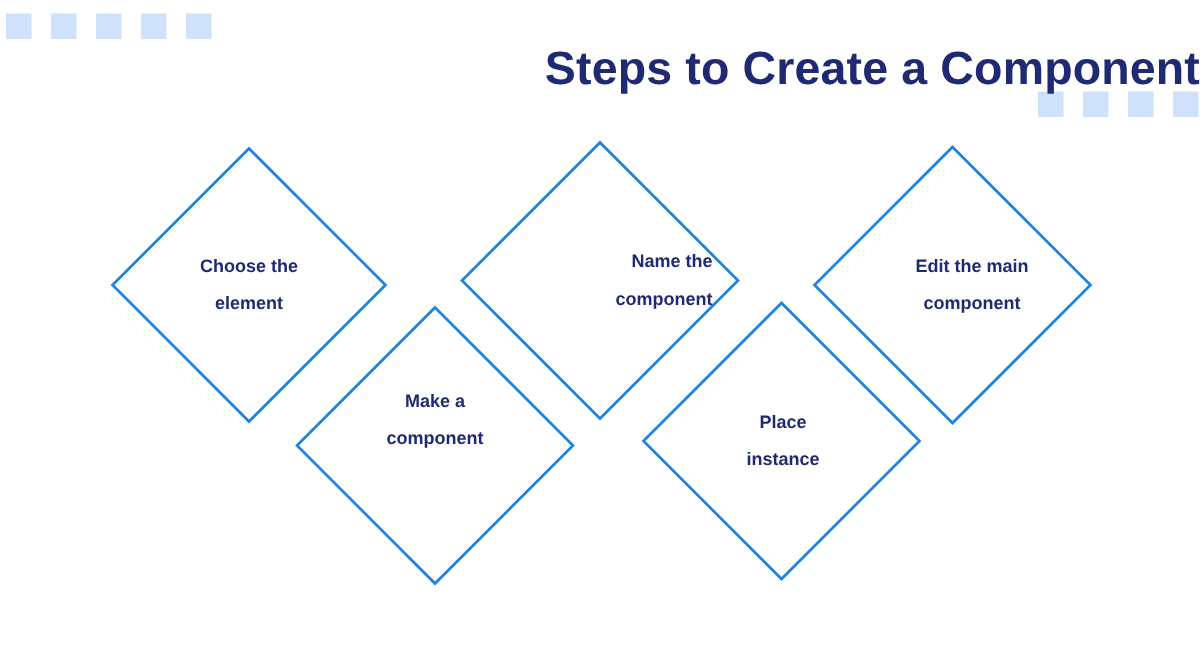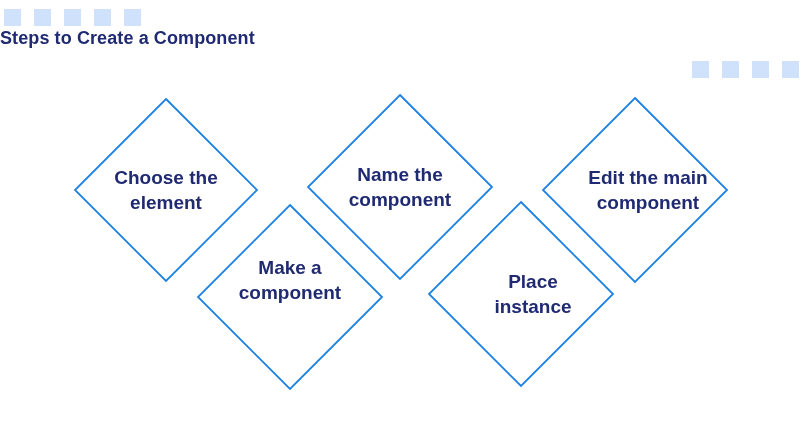--- a/index.html
+++ b/index.html
@@ -38,22 +38,22 @@
     top: 61px;
     gap: 13px;
   }
 
   
   .title {
     position: absolute;
     left: 0;
     top: 28px;
     width: 800px;
-    text-align: left;
-    font-size: 18px;
+    text-align: right;
+    font-size: 31px;
     font-weight: bold;
     color: #1f2a72;
     letter-spacing: 0.1px;
   }
 
   
   .stage {
     position: absolute;
     left: 0;
     top: 0;
@@ -66,21 +66,21 @@
     top: 0;
     width: 800px;
     height: 445px;
   }
 
   .step-label {
     position: absolute;
     transform: translate(-50%, -50%);
     width: 150px;
     text-align: center;
-    font-size: 19px;
+    font-size: 12px;
     font-weight: bold;
     line-height: 25px;
     color: #1f2a72;
     white-space: pre-line;
   }
 </style>
 </head>
 <body>
 
 <div id="infographic">
@@ -109,22 +109,22 @@
         <polygon points="290,205 382,297 290,389 198,297" fill="none" stroke="#1e82e0" stroke-width="1.8"></polygon>
         <polygon points="400,95 492,187 400,279 308,187" fill="none" stroke="#1e82e0" stroke-width="1.8"></polygon>
         <polygon points="521,202 613,294 521,386 429,294" fill="none" stroke="#1e82e0" stroke-width="1.8"></polygon>
         <polygon points="635,98 727,190 635,282 543,190" fill="none" stroke="#1e82e0" stroke-width="1.8"></polygon>
       </svg>
     <div id="label-layer">
         <div class="step-label" style="left: 166px; top: 190px; color: rgb(31, 42, 114);">Choose the
 element</div>
         <div class="step-label" style="left: 290px; top: 280px; color: rgb(31, 42, 114);">Make a
 component</div>
-        <div class="step-label" style="left: 400px; top: 187px; color: rgb(31, 42, 114);">Name the
+        <div class="step-label" style="left: 400px; top: 187px; color: rgb(31, 42, 114); text-align: right;">Name the
 component</div>
-        <div class="step-label" style="left: 533px; top: 294px; color: rgb(31, 42, 114);">Place
+        <div class="step-label" style="left: 522px; top: 294px; color: rgb(31, 42, 114);">Place
 instance</div>
         <div class="step-label" style="left: 648px; top: 190px; color: rgb(31, 42, 114);">Edit the main
 component</div>
       </div>
   </div>
 
 </div>
 
 </body></html>

